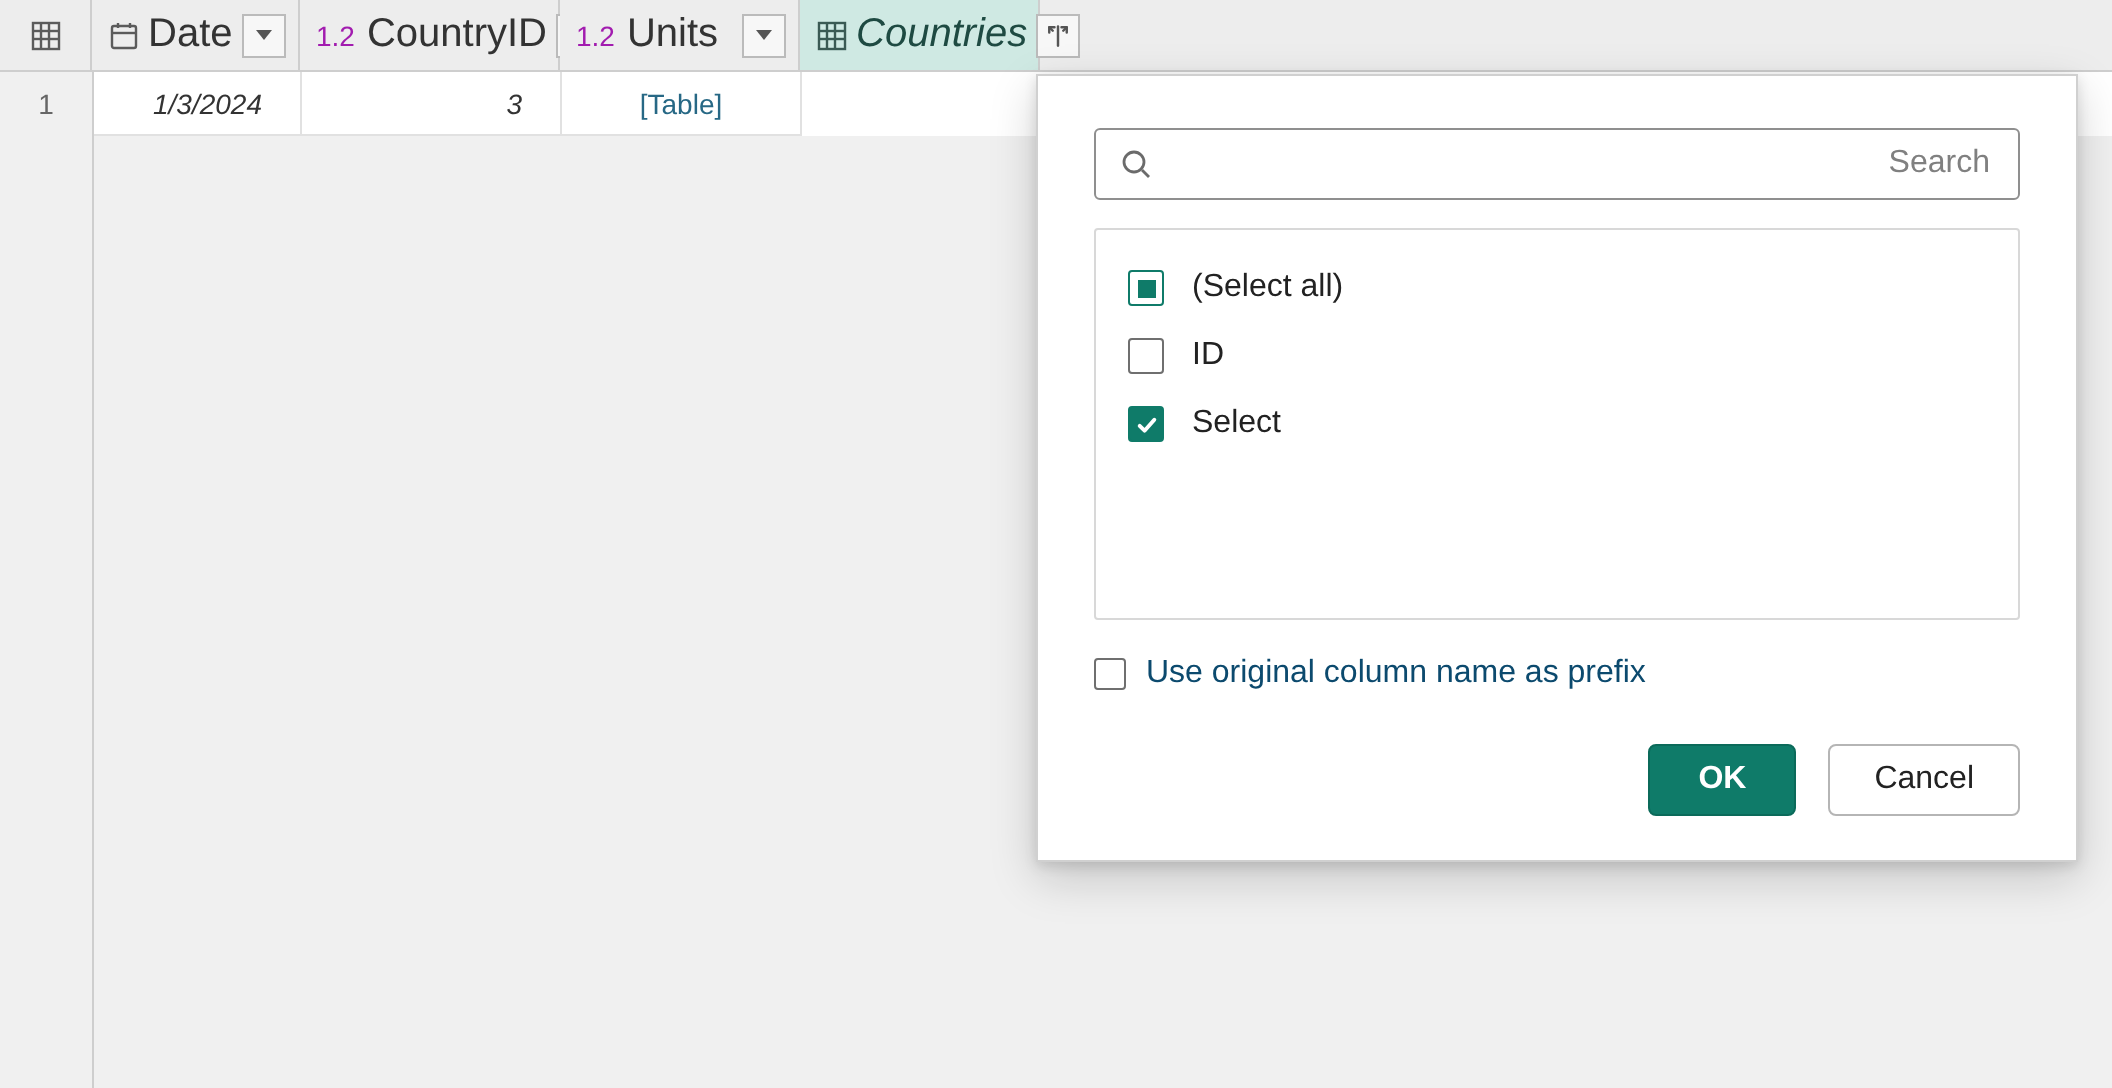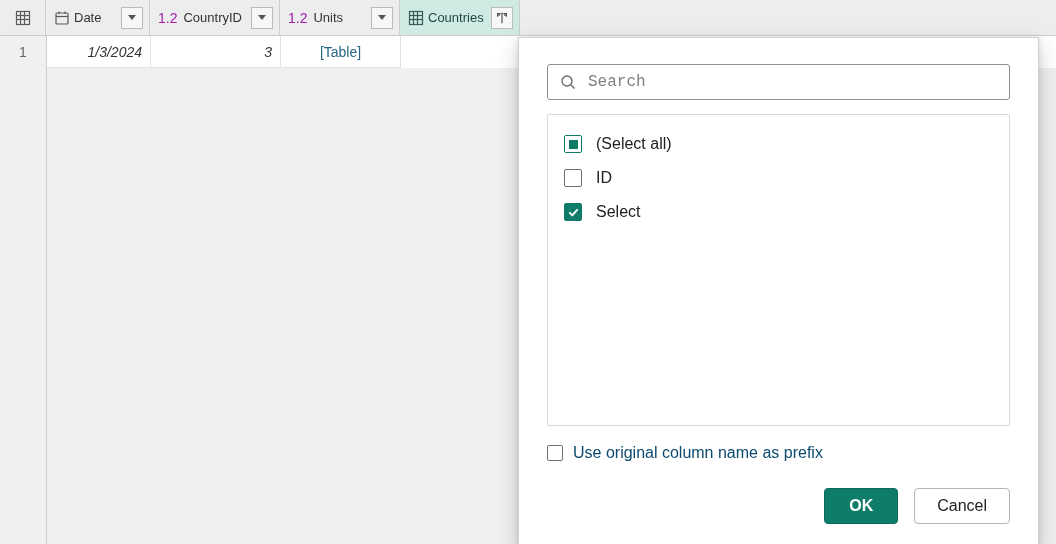--- a/index.html
+++ b/index.html
@@ -43,22 +43,22 @@
   }
   .hcell{
     display:flex;align-items:center;
     border-right:1px solid var(--grid-header-border);
     box-sizing:border-box;
     padding:0 6px 0 8px;
     background:var(--grid-header-bg);
     user-select:none;
   }
   .hcell.rownum{width:46px;justify-content:center;padding:0;}
-  .hcell.countries{background:var(--highlight-col);}
-  .hlabel{color:#333;font-size:13px;margin:0 4px;white-space:nowrap;}
+  .hcell.countries{background:var(--highlight-col);font-style:italic;}
+  .hlabel{color:#333;font-size:20px;margin:0 4px;white-space:nowrap;}
   .countries .hlabel{color:#1e4a42;}
 
   .type-icon{width:16px;height:16px;flex:0 0 auto;}
   .date-type-label{
     color:#a21caf;font-size:14px;margin-right:2px;
     font-family:"Segoe UI", Arial, sans-serif;
   }
 
   .dropdown-btn{
     margin-left:auto;
@@ -96,21 +96,21 @@
     color:#666;font-size:14px;
     border-bottom:1px solid transparent;
     background:var(--outer-bg);
   }
   .rows-area{flex:1 1 auto;background:var(--outer-bg);}
   .row{display:flex;height:32px;background:var(--white);}
   .cell{
     display:flex;align-items:center;justify-content:flex-end;
     border-right:1px solid var(--light-border);
     border-bottom:1px solid var(--light-border);
-    padding:0 8px;box-sizing:border-box;
+    padding:0 19px;box-sizing:border-box;
     font-style:italic;color:#333;font-size:14px;
     background:var(--white);
   }
   .cell.left{justify-content:center;font-style:normal;}
   .cell .link{color:var(--link-col);font-style:normal;}
 
   
   .w-date{width:104px;flex:0 0 104px;}
   .w-cid {width:130px;flex:0 0 130px;}
   .w-units{width:120px;flex:0 0 120px;}
@@ -136,30 +136,31 @@
     display:flex;align-items:center;
     height:34px;
     border:1px solid #8f8f8f;
     border-radius:3px;
     padding:0 12px;
     color:#777;
   }
   .search-icon{width:16px;height:16px;margin-right:10px;flex:0 0 auto;}
   .search-input{
     border:none;outline:none;flex:1;
-    font-size:16px;font-family:Liberation Mono, monospace;color:#333;
+    font-size:16px;font-family:Liberation Sans, sans-serif;color:#333;
     background:transparent;
+    text-align:right;
   }
   .search-input::placeholder{color:#808080;}
 
   .options-box{
     margin-top:14px;
     border:1px solid #d8d8d8;
     border-radius:2px;
-    height:312px;
+    height:196px;
     padding:12px 16px;
     box-sizing:border-box;
   }
   .opt{
     display:flex;align-items:center;
     height:34px;gap:14px;
     font-size:16px;color:#222;
   }
   .cbox{
     width:18px;height:18px;border:1.5px solid #6f6f6f;border-radius:2px;

